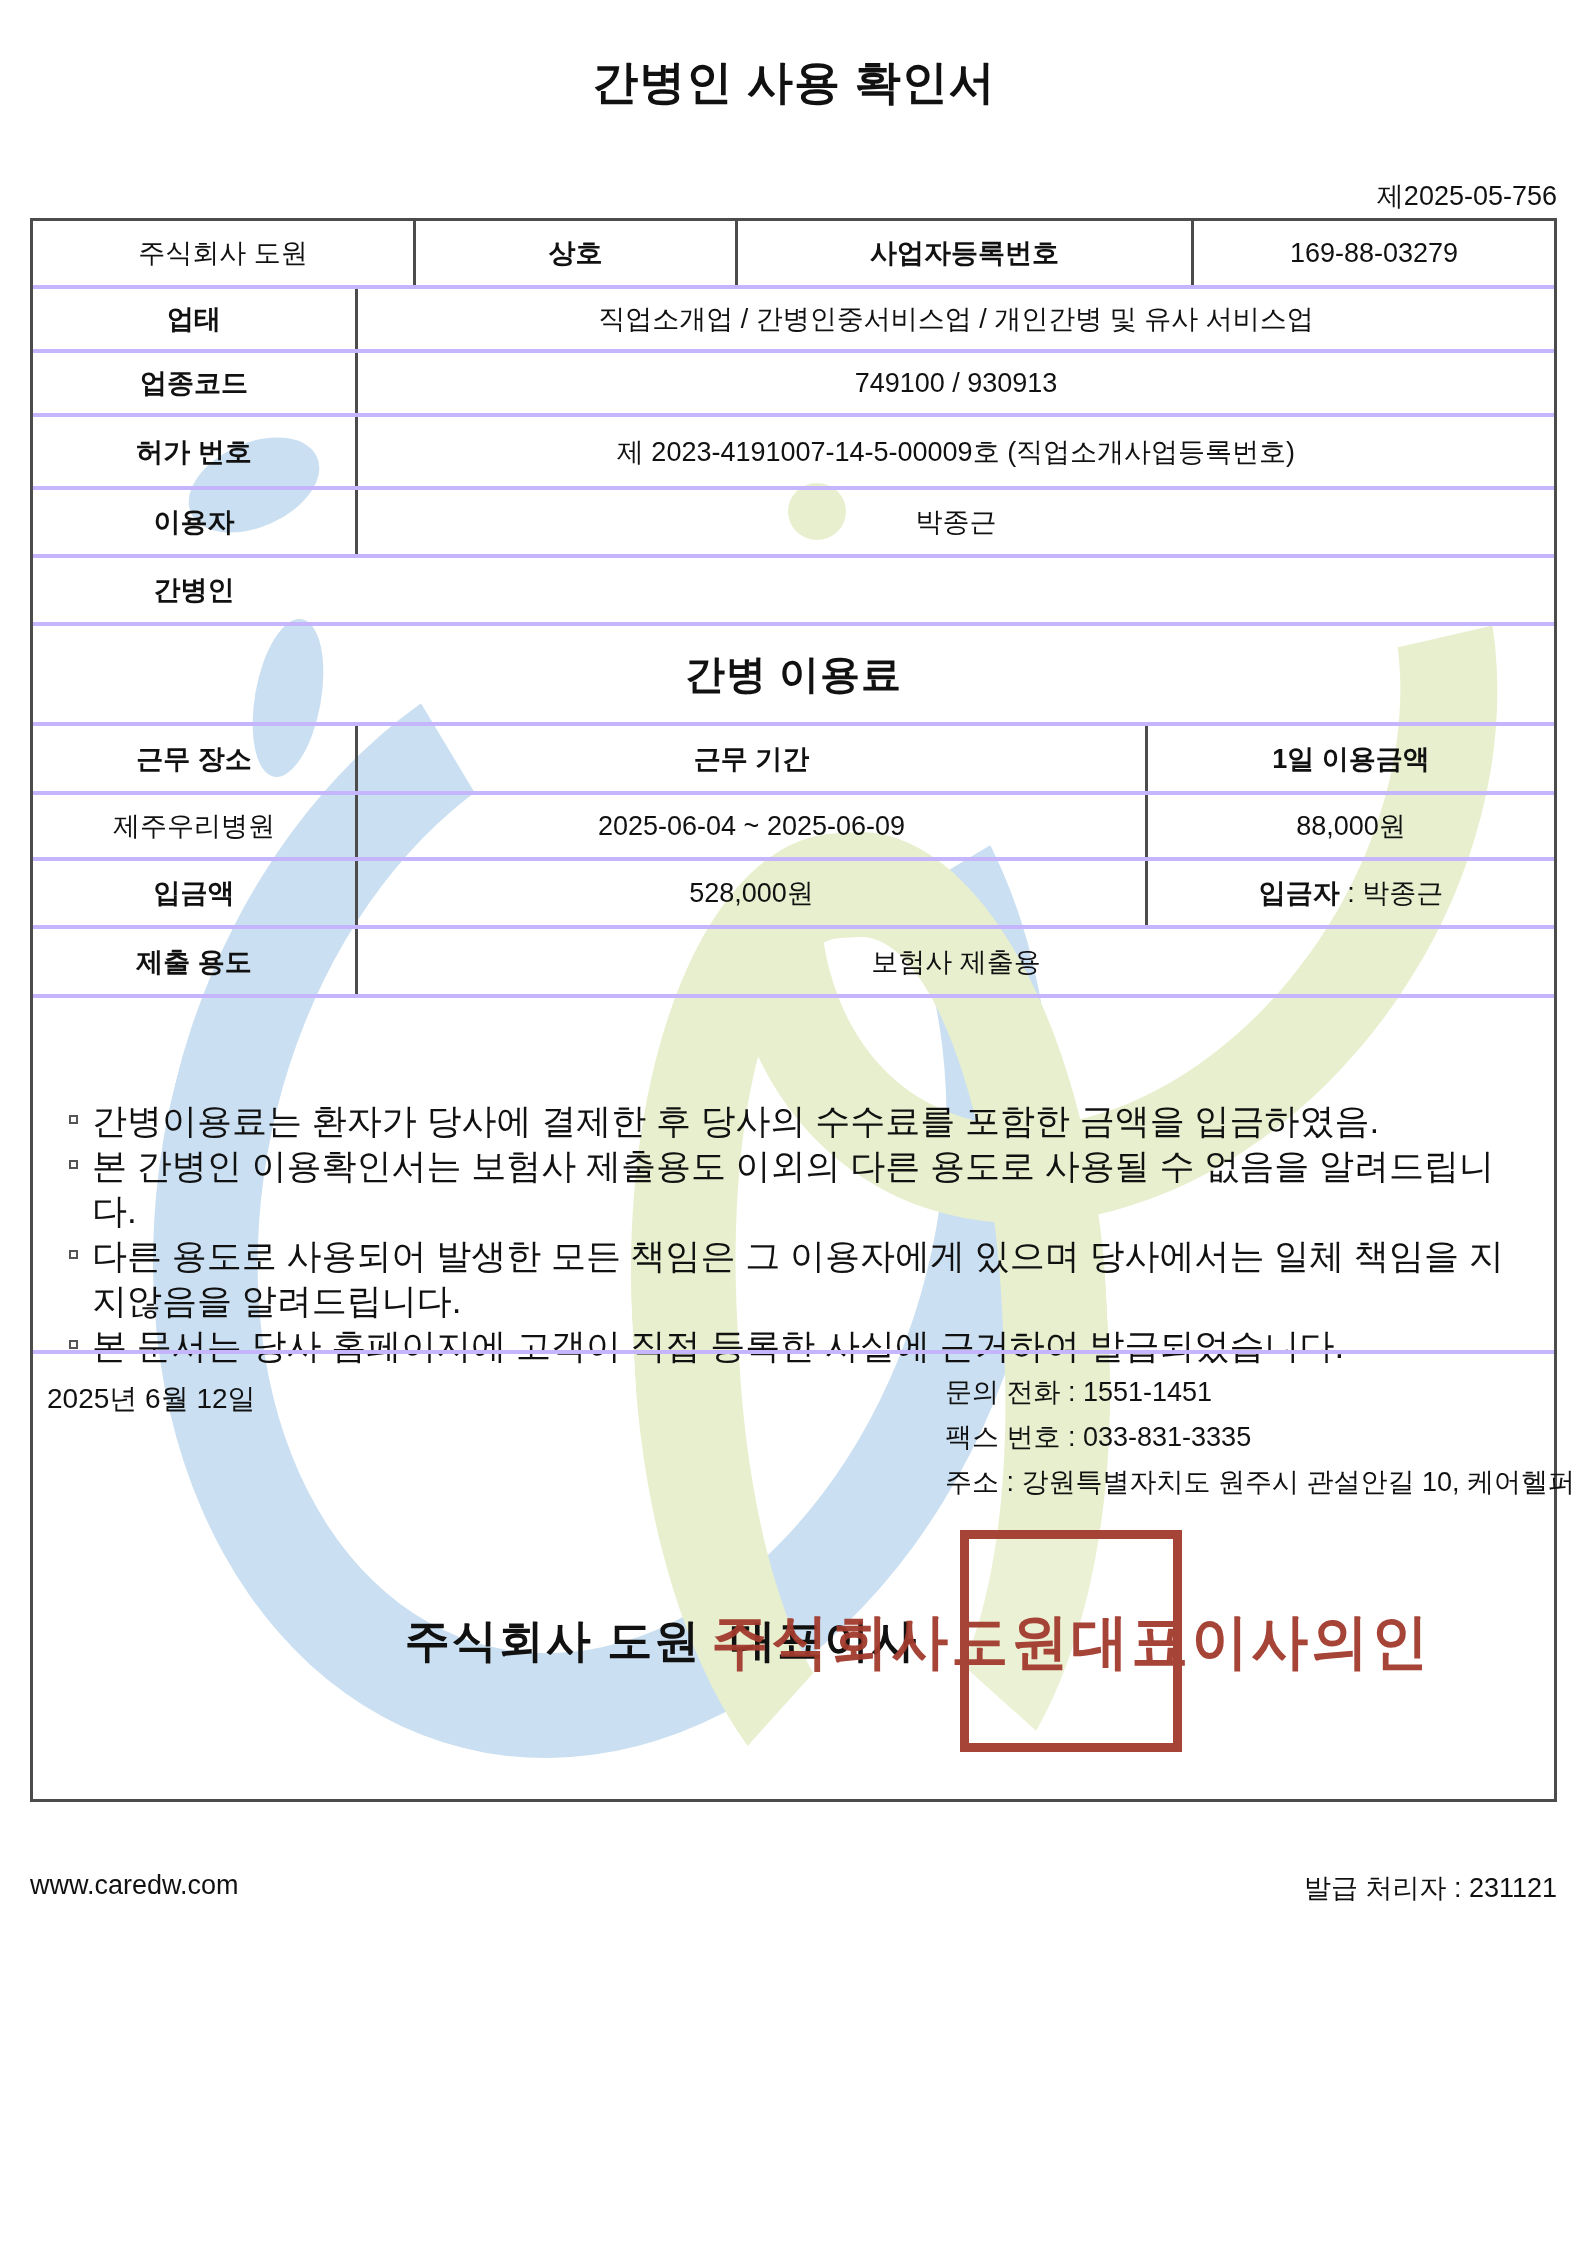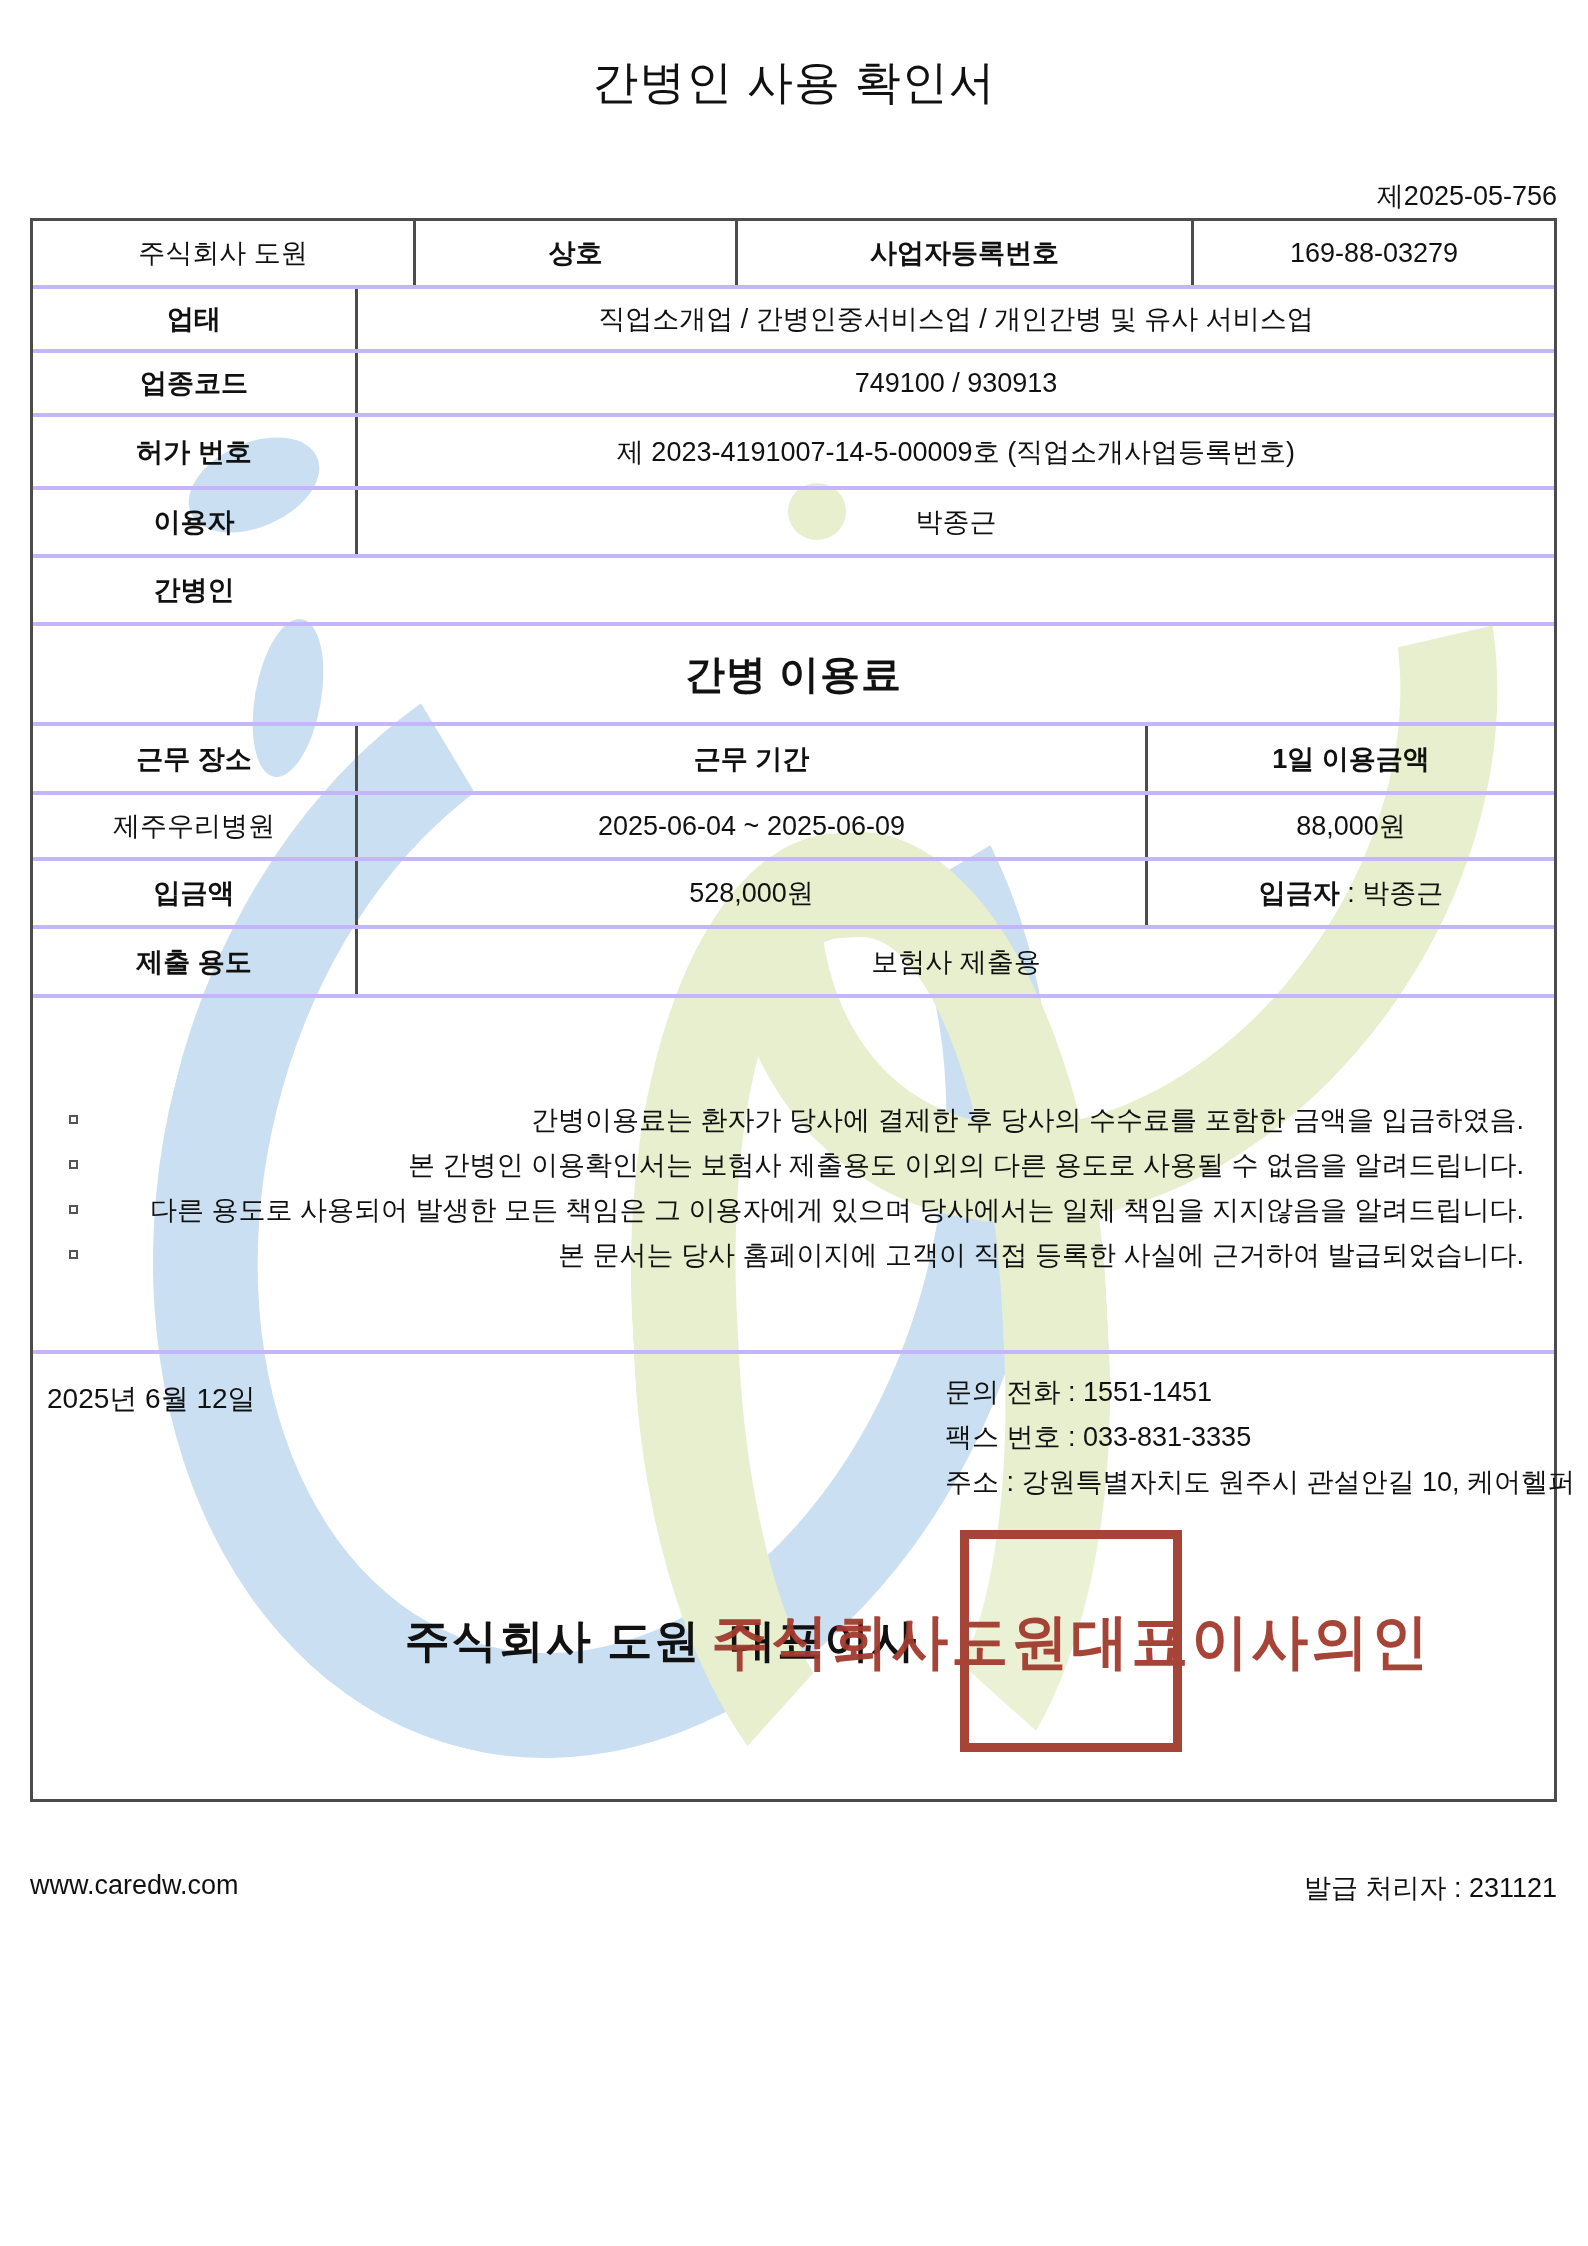--- a/index.html
+++ b/index.html
@@ -23,40 +23,40 @@
                    box-sizing:border-box; transform:rotate(14deg); }
   .wm-green-ring { left:633px; top:832px; width:475px; height:1000px; border-radius:48%;
                    border:105px solid #e3ecc2; border-bottom-color:transparent;
                    box-sizing:border-box; transform:rotate(-3deg); }
   .wm-green-swoosh { left:755px; top:330px; width:710px; height:920px; border-radius:50%;
                    border:98px solid #e3ecc2; border-left-color:transparent; border-top-color:transparent;
                    box-sizing:border-box; transform:rotate(32deg); }
   
   .content { position:absolute; inset:0; z-index:1; }
   .doc-title { position:absolute; left:0; right:0; top:52px; text-align:center;
-               font-size:46px; font-weight:normal; letter-spacing:1px; }
+               font-size:46px; font-weight:bold; letter-spacing:1px; }
   .doc-number { position:absolute; right:31px; top:178px; font-size:27px; }
   .doc-table { position:absolute; left:30px; top:218px; width:1527px;
                border:3px solid #4c4c4c; box-sizing:border-box; background:transparent; }
   .row { display:flex; border-top:4px solid #c4b5fd; box-sizing:border-box; }
   .row:first-child { border-top:none; }
   .cell { box-sizing:border-box; border-left:3px solid #4c4c4c;
           display:flex; align-items:center; justify-content:center;
           font-size:27px; text-align:center; padding:0 8px; }
   .cell:first-child { border-left:none; }
   .lbl { font-weight:bold; }
   .h67{height:64px}.h68{height:64px}.h77{height:73px}.h72{height:68px}
   .h104{height:100px}.h73{height:69px}.h70{height:66px}
   .w322{width:322px}.w380{width:380px}.w405{width:456px}.w414{flex:1}
   .w1199{flex:1}.w790{width:790px}.w409{flex:1}
   .section-title { font-size:40px; font-weight:bold; letter-spacing:1px; }
   
   .notes-row { height:356px; }
   .notes-cell { width:100%; box-sizing:border-box; padding:100px 30px 0 36px; }
-  .note-line { display:flex; align-items:flex-start; font-size:27px; line-height:45px;justify-content:space-between; }
+  .note-line { display:flex; align-items:flex-start; font-size:35px; line-height:45px; }
   .bullet-sq { flex:0 0 auto; width:9px; height:9px; border:2px solid #555;
                margin:17px 14px 0 0; box-sizing:border-box; background:transparent; }
   
   .bottom-row { height:449px; position:relative; display:block;text-decoration:underline; }
   .issue-date { position:absolute; left:14px; top:26px; font-size:28px; }
   .contact { position:absolute; left:912px; top:16px; font-size:27px; line-height:45px;
              white-space:nowrap; }
   .sig-wrap { position:absolute; left:0; right:0; top:172px; height:230px;
               display:flex; align-items:center; justify-content:center; gap:42px; }
   .sig-text { font-size:45px; font-weight:bold; letter-spacing:2px; white-space:pre; }

